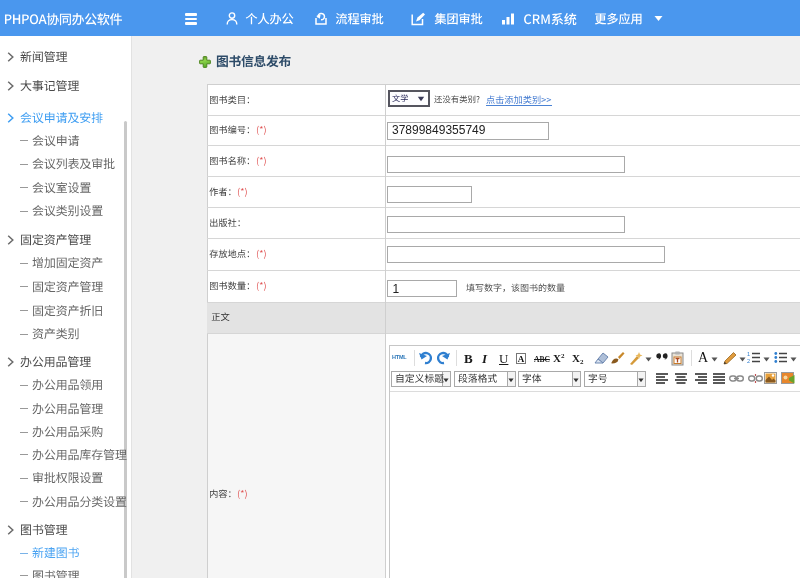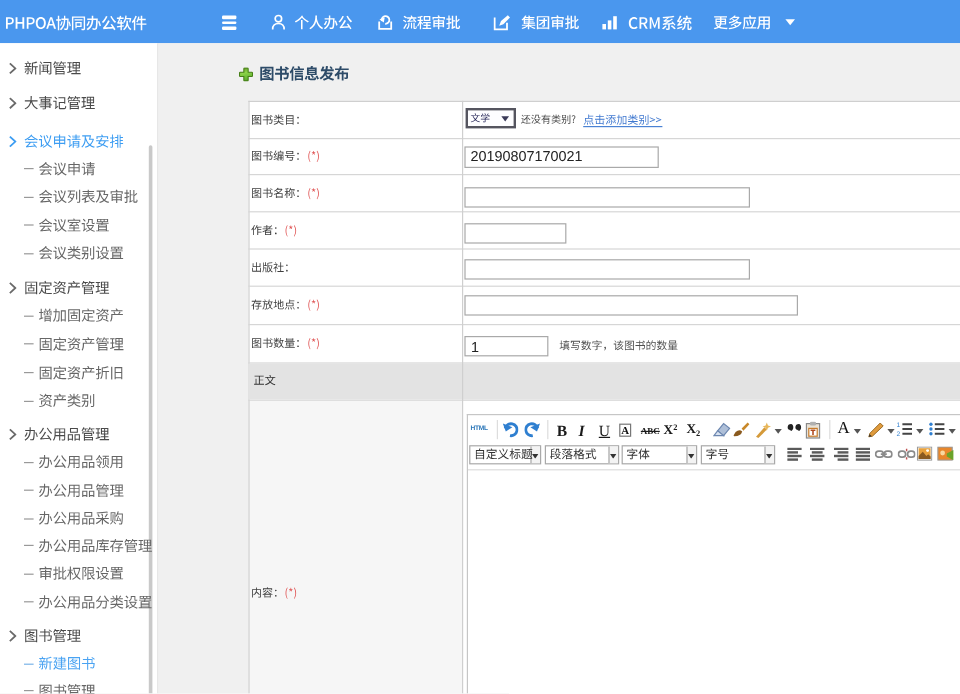--- a/index.html
+++ b/index.html
@@ -230,21 +230,21 @@
     <path d="M0.8 0.8 L7.2 0.8 L4 5.2 Z" fill="#3a3a58"></path>
   </svg>
 <svg style="position:absolute;left:433.5px;top:94.424px;" width="48" height="11" viewBox="0 -8.4 48 10.9">
     <path d="M5.7 -4.1C6.3 -3.5 7.1 -2.6 7.5 -2.2L8.0 -2.6C7.6 -3.1 6.7 -3.9 6.1 -4.5ZM0.7 -6.6C1.2 -6.1 1.7 -5.5 2.0 -5.1L2.5 -5.5C2.2 -5.9 1.6 -6.5 1.2 -6.9ZM2.7 -6.5V-5.9H5.3C4.6 -4.5 3.6 -3.4 2.4 -2.6C2.5 -2.5 2.7 -2.3 2.8 -2.1C3.6 -2.6 4.3 -3.3 4.8 -4.0V-0.6H5.5V-4.9C5.7 -5.2 5.8 -5.5 6.0 -5.9H7.8V-6.5ZM2.1 -4.2H0.4V-3.6H1.5V-1.0C1.1 -0.8 0.7 -0.4 0.2 0.1L0.7 0.7C1.1 0.1 1.5 -0.4 1.7 -0.4C1.9 -0.4 2.2 -0.1 2.6 0.1C3.2 0.5 3.9 0.6 5.0 0.6C5.8 0.6 7.4 0.5 8.0 0.5C8.0 0.3 8.1 -0.0 8.2 -0.2C7.3 -0.1 6.0 -0.1 5.0 -0.1C4.0 -0.1 3.3 -0.1 2.7 -0.5C2.4 -0.7 2.2 -0.8 2.1 -0.9Z M9.1 -6.5C9.6 -6.2 10.3 -5.8 10.6 -5.5L11.0 -6.0C10.6 -6.3 10.0 -6.7 9.5 -6.9ZM8.7 -4.2C9.2 -4.0 9.9 -3.6 10.2 -3.3L10.6 -3.8C10.2 -4.1 9.6 -4.4 9.0 -4.7ZM9.0 0.1 9.5 0.5C9.9 -0.2 10.5 -1.3 10.9 -2.2L10.5 -2.6C10.0 -1.6 9.4 -0.5 9.0 0.1ZM12.1 -6.8V-5.8C12.1 -5.2 12.0 -4.5 10.8 -3.9C11.0 -3.8 11.2 -3.6 11.3 -3.5C12.5 -4.1 12.8 -5.0 12.8 -5.8V-6.2H14.4V-4.9C14.4 -4.2 14.5 -4.0 15.2 -4.0C15.3 -4.0 15.8 -4.0 15.9 -4.0C16.1 -4.0 16.3 -4.0 16.4 -4.0C16.4 -4.2 16.4 -4.4 16.4 -4.6C16.3 -4.6 16.1 -4.6 15.9 -4.6C15.8 -4.6 15.3 -4.6 15.2 -4.6C15.1 -4.6 15.0 -4.7 15.0 -4.9V-6.8ZM15.0 -2.8C14.7 -2.1 14.2 -1.6 13.6 -1.2C13.0 -1.6 12.6 -2.1 12.3 -2.8ZM11.3 -3.3V-2.8H11.8L11.6 -2.7C12.0 -1.9 12.5 -1.3 13.1 -0.8C12.3 -0.4 11.5 -0.1 10.6 0.1C10.8 0.2 10.9 0.5 11.0 0.7C11.9 0.4 12.8 0.1 13.6 -0.4C14.3 0.1 15.1 0.5 16.1 0.7C16.2 0.5 16.4 0.2 16.5 0.1C15.6 -0.1 14.8 -0.4 14.1 -0.8C14.9 -1.4 15.5 -2.2 15.9 -3.2L15.4 -3.4L15.3 -3.3Z M20.1 -7.1C20.0 -6.7 19.9 -6.3 19.7 -6.0H17.3V-5.4H19.5C18.9 -4.3 18.1 -3.2 17.1 -2.6C17.3 -2.4 17.5 -2.2 17.5 -2.1C18.1 -2.4 18.5 -2.9 18.9 -3.4V0.7H19.6V-1.0H23.1V-0.1C23.1 0.0 23.0 0.1 22.9 0.1C22.7 0.1 22.2 0.1 21.7 0.0C21.8 0.2 21.8 0.5 21.9 0.6C22.6 0.6 23.1 0.6 23.3 0.6C23.6 0.4 23.7 0.3 23.7 -0.1V-4.4H19.6C19.8 -4.7 20.0 -5.0 20.1 -5.4H24.7V-6.0H20.4C20.5 -6.3 20.6 -6.6 20.7 -6.9ZM19.6 -2.4H23.1V-1.5H19.6ZM19.6 -3.0V-3.8H23.1V-3.0Z M31.5 -6.9C31.3 -6.6 30.9 -6.0 30.6 -5.7L31.1 -5.5C31.4 -5.8 31.8 -6.3 32.1 -6.7ZM26.7 -6.6C27.1 -6.3 27.5 -5.8 27.6 -5.5L28.2 -5.7C28.0 -6.1 27.6 -6.5 27.2 -6.9ZM29.1 -7.0V-5.4H25.8V-4.8H28.6C27.9 -4.1 26.8 -3.5 25.6 -3.3C25.8 -3.2 26.0 -2.9 26.0 -2.8C27.2 -3.1 28.3 -3.8 29.1 -4.6V-3.2H29.7V-4.4C30.8 -3.9 32.0 -3.2 32.7 -2.8L33.0 -3.3C32.3 -3.7 31.1 -4.3 30.1 -4.8H33.0V-5.4H29.7V-7.0ZM29.1 -3.0C29.0 -2.7 29.0 -2.4 28.9 -2.1H25.8V-1.5H28.7C28.3 -0.7 27.4 -0.2 25.6 0.1C25.7 0.2 25.9 0.5 25.9 0.7C28.0 0.3 28.9 -0.4 29.4 -1.4C30.0 -0.3 31.2 0.4 32.9 0.7C33.0 0.5 33.1 0.2 33.3 0.1C31.8 -0.1 30.6 -0.6 30.0 -1.5H33.1V-2.1H29.6C29.7 -2.4 29.7 -2.7 29.8 -3.0Z M38.9 -6.0V-1.4H39.5V-6.0ZM40.6 -6.9V-0.2C40.6 0.0 40.6 0.0 40.4 0.1C40.3 0.1 39.8 0.1 39.2 0.0C39.3 0.2 39.4 0.5 39.4 0.7C40.2 0.7 40.6 0.7 40.9 0.6C41.2 0.5 41.3 0.3 41.3 -0.2V-6.9ZM35.0 -6.1H37.1V-4.5H35.0ZM34.4 -6.7V-3.9H37.7V-6.7ZM35.6 -3.7 35.5 -3.0H34.1V-2.4H35.5C35.3 -1.2 34.9 -0.3 33.9 0.2C34.0 0.3 34.2 0.6 34.3 0.7C35.5 0.0 35.9 -1.1 36.1 -2.4H37.2C37.2 -0.8 37.1 -0.2 36.9 -0.1C36.9 0.0 36.8 0.0 36.7 0.0C36.5 0.0 36.2 0.0 35.9 -0.0C36.0 0.2 36.0 0.4 36.0 0.6C36.4 0.6 36.8 0.6 37.0 0.6C37.2 0.6 37.3 0.5 37.5 0.3C37.7 0.1 37.8 -0.7 37.9 -2.7C37.9 -2.8 37.9 -3.0 37.9 -3.0H36.1L36.2 -3.7Z M43.5 -1.9H44.2C44.0 -3.2 45.5 -3.7 45.5 -4.9C45.5 -5.8 44.9 -6.4 44.0 -6.4C43.3 -6.4 42.7 -6.1 42.4 -5.6L42.8 -5.2C43.1 -5.6 43.5 -5.8 43.9 -5.8C44.5 -5.8 44.8 -5.4 44.8 -4.9C44.8 -3.9 43.3 -3.3 43.5 -1.9ZM43.9 0.1C44.2 0.1 44.4 -0.1 44.4 -0.5C44.4 -0.8 44.2 -1.1 43.9 -1.1C43.5 -1.1 43.3 -0.8 43.3 -0.5C43.3 -0.1 43.5 0.1 43.9 0.1Z" fill="#4a4a4a"></path>
   </svg>
 <svg style="position:absolute;left:486px;top:93.912px;" width="67" height="12" viewBox="0 -9.2 67 12.0">
     <path d="M2.2 -4.3H7.0V-2.6H2.2ZM3.1 -1.2C3.2 -0.6 3.3 0.2 3.3 0.7L4.0 0.6C4.0 0.1 3.9 -0.6 3.8 -1.2ZM5.0 -1.2C5.3 -0.6 5.6 0.2 5.7 0.6L6.3 0.5C6.2 0.0 5.9 -0.7 5.7 -1.3ZM6.9 -1.2C7.4 -0.7 7.9 0.2 8.1 0.7L8.7 0.4C8.5 -0.1 8.0 -0.9 7.5 -1.5ZM1.6 -1.4C1.3 -0.7 0.9 0.0 0.4 0.4L1.0 0.7C1.5 0.2 2.0 -0.5 2.3 -1.3ZM1.5 -4.9V-2.0H7.7V-4.9H4.9V-6.1H8.4V-6.8H4.9V-7.7H4.2V-4.9Z M10.6 -2.8V0.2H16.3V0.7H17.0V-2.8H16.3V-0.5H14.2V-3.5H17.8V-4.2H14.2V-5.6H17.2V-6.3H14.2V-7.7H13.5V-6.3H10.5V-5.6H13.5V-4.2H9.8V-3.5H13.5V-0.5H11.3V-2.8Z M22.1 -2.7C21.9 -2.0 21.5 -1.2 21.0 -0.7L21.5 -0.3C22.1 -0.8 22.5 -1.7 22.7 -2.4ZM24.3 -2.3C24.6 -1.7 24.8 -0.9 24.9 -0.4L25.5 -0.6C25.4 -1.1 25.1 -1.9 24.8 -2.5ZM25.4 -2.6C26.0 -1.9 26.5 -0.9 26.7 -0.3L27.3 -0.6C27.1 -1.2 26.5 -2.1 26.0 -2.8ZM23.3 -3.7V-0.0C23.3 0.1 23.3 0.1 23.1 0.1C23.0 0.1 22.6 0.1 22.2 0.1C22.2 0.3 22.3 0.6 22.4 0.7C23.0 0.7 23.4 0.7 23.6 0.6C23.9 0.5 23.9 0.3 23.9 -0.0V-3.7ZM19.2 -7.1C19.7 -6.9 20.4 -6.4 20.7 -6.1L21.1 -6.7C20.8 -7.0 20.1 -7.4 19.6 -7.6ZM18.7 -4.7C19.3 -4.4 20.0 -4.0 20.3 -3.7L20.7 -4.3C20.4 -4.6 19.7 -4.9 19.1 -5.2ZM19.0 0.2 19.6 0.6C20.0 -0.2 20.4 -1.3 20.8 -2.2L20.2 -2.6C19.8 -1.6 19.3 -0.5 19.0 0.2ZM21.4 -7.2V-6.6H23.4C23.3 -6.1 23.2 -5.7 23.0 -5.3H21.0V-4.7H22.7C22.2 -3.9 21.6 -3.3 20.7 -2.9C20.9 -2.7 21.1 -2.5 21.2 -2.3C22.2 -2.9 22.9 -3.7 23.5 -4.7H24.6C25.1 -3.8 26.0 -2.9 26.9 -2.5C27.0 -2.6 27.2 -2.9 27.3 -3.0C26.6 -3.3 25.8 -4.0 25.3 -4.7H27.2V-5.3H23.8C23.9 -5.7 24.1 -6.1 24.2 -6.6H26.9V-7.2Z M32.9 -6.6V0.6H33.5V-0.1H35.3V0.5H36.0V-6.6ZM33.5 -0.7V-5.9H35.3V-0.7ZM29.4 -7.6 29.4 -6.0H28.1V-5.3H29.4C29.3 -3.0 29.0 -0.9 27.9 0.3C28.0 0.4 28.3 0.6 28.4 0.7C29.6 -0.6 30.0 -2.8 30.0 -5.3H31.4C31.4 -1.8 31.3 -0.5 31.1 -0.2C31.0 -0.1 30.9 -0.1 30.8 -0.1C30.6 -0.1 30.2 -0.1 29.8 -0.1C29.9 0.1 30.0 0.4 30.0 0.6C30.4 0.6 30.8 0.6 31.1 0.6C31.3 0.5 31.5 0.4 31.7 0.2C32.0 -0.2 32.0 -1.5 32.1 -5.6C32.1 -5.7 32.1 -6.0 32.1 -6.0H30.1L30.1 -7.6Z M43.7 -7.6C43.4 -7.2 43.0 -6.6 42.7 -6.3L43.3 -6.0C43.6 -6.4 44.0 -6.9 44.4 -7.3ZM38.5 -7.3C38.9 -6.9 39.3 -6.3 39.4 -6.0L40.1 -6.3C39.9 -6.6 39.4 -7.2 39.0 -7.5ZM41.0 -7.7V-5.9H37.5V-5.3H40.5C39.7 -4.5 38.5 -3.9 37.3 -3.6C37.4 -3.5 37.6 -3.2 37.7 -3.0C39.0 -3.4 40.2 -4.1 41.0 -5.0V-3.5H41.7V-4.9C42.9 -4.3 44.3 -3.5 45.0 -3.1L45.3 -3.6C44.6 -4.1 43.3 -4.7 42.2 -5.3H45.4V-5.9H41.7V-7.7ZM41.1 -3.3C41.0 -2.9 41.0 -2.6 40.9 -2.3H37.4V-1.6H40.6C40.2 -0.8 39.2 -0.2 37.2 0.1C37.4 0.3 37.5 0.6 37.6 0.7C39.9 0.3 40.9 -0.4 41.4 -1.6C42.1 -0.3 43.4 0.5 45.2 0.7C45.3 0.5 45.5 0.2 45.7 0.1C44.0 -0.1 42.8 -0.7 42.1 -1.6H45.4V-2.3H41.6C41.7 -2.6 41.7 -2.9 41.8 -3.3Z M51.8 -6.6V-1.5H52.4V-6.6ZM53.7 -7.6V-0.2C53.7 0.0 53.7 0.0 53.5 0.1C53.3 0.1 52.8 0.1 52.2 0.0C52.3 0.2 52.4 0.6 52.4 0.7C53.2 0.7 53.7 0.7 54.0 0.6C54.3 0.5 54.4 0.3 54.4 -0.2V-7.6ZM47.5 -6.7H49.9V-4.9H47.5ZM46.9 -7.3V-4.3H50.5V-7.3ZM48.2 -4.1 48.1 -3.3H46.5V-2.6H48.1C47.9 -1.4 47.5 -0.3 46.3 0.3C46.5 0.4 46.7 0.6 46.7 0.8C48.1 0.0 48.5 -1.1 48.7 -2.6H50.0C49.9 -0.9 49.8 -0.2 49.7 -0.1C49.6 0.0 49.5 0.0 49.4 0.0C49.2 0.0 48.9 0.0 48.5 -0.0C48.6 0.2 48.6 0.4 48.7 0.6C49.1 0.7 49.5 0.7 49.7 0.6C49.9 0.6 50.1 0.6 50.2 0.4C50.5 0.1 50.6 -0.7 50.7 -3.0C50.7 -3.1 50.7 -3.3 50.7 -3.3H48.8L48.8 -4.1Z M55.5 -1.3 60.0 -3.1V-3.7L55.5 -5.5V-4.8L57.7 -3.9L59.1 -3.4V-3.4L57.7 -2.9L55.5 -2.1Z M60.7 -1.3 65.1 -3.1V-3.7L60.7 -5.5V-4.8L62.8 -3.9L64.2 -3.4V-3.4L62.8 -2.9L60.7 -2.1Z" fill="#3e77cf"></path>
   </svg>
 <div style="position:absolute;left:486px;top:104.8px;width:66px;height:1px;background:#4a82d4;"></div>
 <div style="position:absolute;left:387px;top:121.5px;width:162px;height:18px;border:1px solid #a9a9a9;background:#fff;box-sizing:border-box;"></div>
-<div style="position:absolute;left:392px;top:123px;font:12px 'Liberation Sans',sans-serif;color:#222;">20190807170021</div>
+<div style="position:absolute;left:392px;top:123px;font:12px 'Liberation Sans',sans-serif;color:#222;">37899849355749</div>
 <div style="position:absolute;left:387px;top:156px;width:238px;height:16.5px;border:1px solid #a9a9a9;background:#fff;box-sizing:border-box;"></div>
 <div style="position:absolute;left:387px;top:186px;width:84.5px;height:16.5px;border:1px solid #a9a9a9;background:#fff;box-sizing:border-box;"></div>
 <div style="position:absolute;left:387px;top:216px;width:238px;height:16.5px;border:1px solid #a9a9a9;background:#fff;box-sizing:border-box;"></div>
 <div style="position:absolute;left:387px;top:246px;width:278px;height:17px;border:1px solid #a9a9a9;background:#fff;box-sizing:border-box;"></div>
 <div style="position:absolute;left:387px;top:279.5px;width:70px;height:17px;border:1px solid #a9a9a9;background:#fff;box-sizing:border-box;"></div>
 <div style="position:absolute;left:392.5px;top:281.5px;font:12px 'Liberation Sans',sans-serif;color:#222;">1</div>
 <svg style="position:absolute;left:466px;top:282.24px;" width="101" height="12" viewBox="0 -9.0 101 11.7">
     <path d="M6.3 -0.5C6.9 -0.2 7.7 0.4 8.1 0.7L8.5 0.3C8.1 -0.1 7.3 -0.6 6.7 -1.0ZM4.8 -1.0C4.4 -0.5 3.5 -0.1 2.9 0.3C3.0 0.4 3.2 0.6 3.3 0.7C4.0 0.4 4.8 -0.1 5.4 -0.6ZM5.5 -7.6C5.5 -7.3 5.4 -7.0 5.4 -6.7H3.4V-6.2H5.3L5.2 -5.6H3.8V-1.6H3.0V-1.0H8.6V-1.6H7.8V-5.6H5.8L5.9 -6.2H8.4V-6.7H6.0L6.2 -7.5ZM4.4 -1.6V-2.2H7.2V-1.6ZM4.4 -4.1H7.2V-3.6H4.4ZM4.4 -4.5V-5.1H7.2V-4.5ZM4.4 -3.1H7.2V-2.6H4.4ZM0.3 -1.2 0.5 -0.5C1.3 -0.8 2.2 -1.2 3.1 -1.6L3.0 -2.2L2.0 -1.8V-4.8H3.1V-5.4H2.0V-7.5H1.4V-5.4H0.4V-4.8H1.4V-1.6C1.0 -1.4 0.6 -1.3 0.3 -1.2Z M9.7 -7.1V-5.3H10.4V-6.4H16.6V-5.3H17.3V-7.1ZM9.8 -1.9V-1.3H14.9V-1.9ZM11.7 -6.3C11.5 -5.2 11.2 -3.7 10.9 -2.9H15.7C15.5 -1.1 15.3 -0.3 15.1 -0.1C15.0 -0.0 14.9 0.0 14.7 0.0C14.4 0.0 13.8 -0.0 13.2 -0.1C13.3 0.1 13.4 0.4 13.4 0.6C14.0 0.6 14.6 0.6 14.9 0.6C15.2 0.6 15.4 0.5 15.6 0.3C16.0 -0.0 16.2 -0.9 16.4 -3.2C16.4 -3.3 16.4 -3.5 16.4 -3.5H11.8L12.1 -4.6H16.2V-5.2H12.2L12.4 -6.2Z M22.0 -7.4C21.8 -7.0 21.5 -6.5 21.3 -6.2L21.8 -6.0C22.0 -6.3 22.3 -6.7 22.6 -7.1ZM18.8 -7.1C19.0 -6.8 19.3 -6.3 19.4 -5.9L19.9 -6.2C19.8 -6.5 19.5 -7.0 19.3 -7.3ZM21.7 -2.3C21.5 -1.9 21.2 -1.5 20.9 -1.1C20.5 -1.3 20.2 -1.5 19.8 -1.6C20.0 -1.8 20.1 -2.1 20.2 -2.3ZM19.0 -1.4C19.4 -1.2 19.9 -1.0 20.4 -0.7C19.8 -0.3 19.1 -0.0 18.4 0.1C18.5 0.3 18.6 0.5 18.7 0.6C19.5 0.4 20.3 0.1 20.9 -0.4C21.2 -0.3 21.5 -0.1 21.7 0.1L22.1 -0.4C21.9 -0.5 21.7 -0.7 21.4 -0.9C21.9 -1.4 22.2 -2.0 22.5 -2.8L22.1 -2.9L22.0 -2.9H20.5L20.7 -3.4L20.1 -3.5C20.0 -3.3 19.9 -3.1 19.9 -2.9H18.6V-2.3H19.6C19.4 -2.0 19.2 -1.6 19.0 -1.4ZM20.3 -7.6V-5.9H18.4V-5.3H20.1C19.7 -4.7 19.0 -4.2 18.4 -3.9C18.5 -3.8 18.6 -3.6 18.7 -3.4C19.3 -3.7 19.9 -4.2 20.3 -4.7V-3.6H20.9V-4.9C21.4 -4.5 21.9 -4.1 22.1 -3.9L22.5 -4.4C22.3 -4.6 21.5 -5.1 21.1 -5.3H22.8V-5.9H20.9V-7.6ZM23.7 -7.5C23.4 -5.9 23.0 -4.4 22.3 -3.4C22.5 -3.4 22.7 -3.1 22.8 -3.0C23.1 -3.4 23.3 -3.8 23.5 -4.2C23.7 -3.3 23.9 -2.5 24.2 -1.8C23.7 -0.9 23.0 -0.3 22.1 0.2C22.2 0.3 22.4 0.6 22.4 0.7C23.4 0.3 24.0 -0.4 24.6 -1.2C25.0 -0.4 25.6 0.2 26.3 0.6C26.4 0.5 26.6 0.2 26.7 0.1C26.0 -0.3 25.4 -1.0 24.9 -1.8C25.4 -2.7 25.7 -3.8 25.9 -5.2H26.5V-5.8H24.0C24.1 -6.3 24.2 -6.8 24.3 -7.4ZM25.3 -5.2C25.1 -4.1 24.9 -3.2 24.6 -2.5C24.3 -3.3 24.0 -4.2 23.8 -5.2Z M31.1 -3.3V-2.7H27.6V-2.1H31.1V-0.1C31.1 0.0 31.1 0.0 30.9 0.1C30.8 0.1 30.2 0.1 29.6 0.0C29.7 0.2 29.8 0.5 29.9 0.7C30.6 0.7 31.1 0.7 31.4 0.6C31.8 0.5 31.9 0.3 31.9 -0.1V-2.1H35.4V-2.7H31.9V-3.0C32.6 -3.5 33.5 -4.1 34.0 -4.6L33.6 -5.0L33.4 -5.0H29.1V-4.3H32.7C32.3 -3.9 31.7 -3.5 31.1 -3.3ZM30.8 -7.4C31.0 -7.2 31.2 -6.9 31.3 -6.6H27.7V-4.8H28.4V-6.0H34.6V-4.8H35.3V-6.6H32.1C31.9 -6.9 31.7 -7.3 31.5 -7.6Z M37.4 1.0C38.4 0.6 39.0 -0.1 39.0 -1.1C39.0 -1.7 38.7 -2.1 38.2 -2.1C37.8 -2.1 37.5 -1.9 37.5 -1.5C37.5 -1.0 37.8 -0.8 38.2 -0.8L38.3 -0.8C38.3 -0.2 37.9 0.2 37.2 0.5Z M46.0 -7.1C46.5 -6.6 47.0 -5.9 47.3 -5.5L47.8 -6.0C47.5 -6.4 47.0 -7.0 46.5 -7.5ZM45.4 -4.8V-4.1H46.8V-0.8C46.8 -0.3 46.6 -0.0 46.4 0.1C46.5 0.2 46.7 0.5 46.8 0.6C46.9 0.4 47.1 0.3 48.5 -0.8C48.5 -0.9 48.4 -1.2 48.3 -1.3L47.5 -0.7V-4.8ZM50.3 -7.4C50.5 -7.1 50.7 -6.7 50.8 -6.4H48.2V-5.8H50.2C49.8 -5.2 49.3 -4.5 49.1 -4.3C48.9 -4.1 48.6 -4.0 48.4 -4.0C48.5 -3.8 48.6 -3.5 48.7 -3.3C48.8 -3.4 49.1 -3.5 50.9 -3.6C50.2 -2.8 49.3 -2.2 48.3 -1.8C48.4 -1.6 48.6 -1.4 48.7 -1.2C50.4 -2.0 51.8 -3.3 52.7 -4.8L52.0 -5.0C51.9 -4.7 51.7 -4.5 51.5 -4.2L49.8 -4.1C50.1 -4.6 50.6 -5.2 51.0 -5.8H53.5V-6.4H51.5C51.4 -6.7 51.2 -7.2 51.0 -7.6ZM52.7 -3.4C51.9 -1.9 50.0 -0.5 47.9 0.2C48.0 0.3 48.2 0.6 48.3 0.8C49.4 0.4 50.4 -0.2 51.3 -0.9C51.9 -0.4 52.6 0.2 53.0 0.6L53.5 0.2C53.1 -0.2 52.4 -0.8 51.8 -1.3C52.4 -1.8 53.0 -2.5 53.4 -3.2Z M57.4 -2.5C58.1 -2.4 59.0 -2.0 59.5 -1.8L59.8 -2.2C59.3 -2.5 58.4 -2.8 57.7 -2.9ZM56.5 -1.4C57.7 -1.2 59.3 -0.9 60.1 -0.5L60.4 -1.1C59.6 -1.3 58.0 -1.7 56.8 -1.8ZM54.8 -7.2V0.7H55.4V0.3H61.6V0.7H62.3V-7.2ZM55.4 -0.3V-6.6H61.6V-0.3ZM57.7 -6.4C57.3 -5.6 56.5 -4.9 55.7 -4.5C55.9 -4.4 56.1 -4.2 56.2 -4.1C56.5 -4.2 56.8 -4.5 57.0 -4.7C57.3 -4.4 57.6 -4.1 58.0 -3.9C57.2 -3.5 56.4 -3.3 55.6 -3.1C55.7 -3.0 55.8 -2.7 55.9 -2.6C56.8 -2.8 57.7 -3.1 58.6 -3.6C59.3 -3.2 60.2 -2.9 61.0 -2.7C61.1 -2.8 61.3 -3.1 61.4 -3.2C60.6 -3.3 59.8 -3.6 59.1 -3.9C59.8 -4.3 60.4 -4.8 60.7 -5.5L60.4 -5.7L60.3 -5.7H57.9C58.1 -5.8 58.2 -6.0 58.3 -6.2ZM57.4 -5.1 57.5 -5.1H59.8C59.5 -4.8 59.0 -4.5 58.6 -4.2C58.1 -4.4 57.7 -4.7 57.4 -5.1Z M69.5 -6.8C70.0 -6.5 70.8 -5.9 71.1 -5.6L71.6 -6.1C71.2 -6.4 70.4 -6.9 69.9 -7.3ZM64.1 -6.0V-5.3H66.8V-3.6H63.5V-2.9H66.8V0.7H67.4V-2.9H70.8C70.7 -1.6 70.6 -1.0 70.4 -0.9C70.3 -0.8 70.2 -0.8 70.0 -0.8C69.8 -0.8 69.2 -0.8 68.6 -0.8C68.8 -0.7 68.8 -0.4 68.9 -0.2C69.4 -0.2 70.0 -0.2 70.2 -0.2C70.6 -0.2 70.8 -0.3 70.9 -0.4C71.2 -0.7 71.4 -1.4 71.5 -3.2C71.5 -3.3 71.5 -3.6 71.5 -3.6H70.2V-6.0H67.4V-7.5H66.8V-6.0ZM67.4 -3.6V-5.3H69.5V-3.6Z M77.0 -3.8C77.5 -3.1 78.1 -2.2 78.3 -1.7L78.9 -2.1C78.6 -2.6 78.0 -3.5 77.5 -4.1ZM74.2 -7.6C74.1 -7.1 73.9 -6.6 73.8 -6.1H72.8V0.5H73.4V-0.2H75.9V-6.1H74.4C74.6 -6.5 74.7 -7.0 74.9 -7.5ZM73.4 -5.5H75.3V-3.6H73.4ZM73.4 -0.8V-3.0H75.3V-0.8ZM77.4 -7.6C77.1 -6.4 76.6 -5.1 76.0 -4.3C76.1 -4.2 76.4 -4.0 76.6 -3.9C76.9 -4.4 77.1 -4.9 77.4 -5.5H79.7C79.6 -1.9 79.5 -0.5 79.2 -0.2C79.1 -0.1 79.0 -0.1 78.8 -0.1C78.6 -0.1 78.0 -0.1 77.4 -0.1C77.6 0.1 77.6 0.3 77.7 0.5C78.2 0.6 78.7 0.6 79.0 0.5C79.3 0.5 79.5 0.4 79.7 0.2C80.1 -0.3 80.2 -1.7 80.4 -5.8C80.4 -5.9 80.4 -6.1 80.4 -6.1H77.6C77.8 -6.6 77.9 -7.0 78.0 -7.5Z M85.0 -7.4C84.8 -7.0 84.5 -6.5 84.3 -6.2L84.8 -6.0C85.0 -6.3 85.3 -6.7 85.6 -7.1ZM81.8 -7.1C82.0 -6.8 82.3 -6.3 82.3 -5.9L82.9 -6.2C82.8 -6.5 82.5 -7.0 82.3 -7.3ZM84.7 -2.3C84.5 -1.9 84.2 -1.5 83.9 -1.1C83.5 -1.3 83.2 -1.5 82.8 -1.6C83.0 -1.8 83.1 -2.1 83.2 -2.3ZM82.0 -1.4C82.4 -1.2 82.9 -1.0 83.4 -0.7C82.8 -0.3 82.1 -0.0 81.4 0.1C81.5 0.3 81.6 0.5 81.7 0.6C82.5 0.4 83.3 0.1 83.9 -0.4C84.2 -0.3 84.5 -0.1 84.7 0.1L85.1 -0.4C84.9 -0.5 84.7 -0.7 84.4 -0.9C84.9 -1.4 85.2 -2.0 85.5 -2.8L85.1 -2.9L85.0 -2.9H83.5L83.7 -3.4L83.1 -3.5C83.0 -3.3 82.9 -3.1 82.9 -2.9H81.6V-2.3H82.6C82.4 -2.0 82.2 -1.6 82.0 -1.4ZM83.3 -7.6V-5.9H81.5V-5.3H83.1C82.7 -4.7 82.0 -4.2 81.4 -3.9C81.5 -3.8 81.6 -3.6 81.7 -3.4C82.3 -3.7 82.9 -4.2 83.3 -4.7V-3.6H83.9V-4.9C84.4 -4.5 84.9 -4.1 85.1 -3.9L85.5 -4.4C85.3 -4.6 84.5 -5.1 84.1 -5.3H85.8V-5.9H83.9V-7.6ZM86.7 -7.5C86.4 -5.9 86.0 -4.4 85.3 -3.4C85.5 -3.4 85.7 -3.1 85.8 -3.0C86.1 -3.4 86.3 -3.8 86.5 -4.2C86.7 -3.3 86.9 -2.5 87.2 -1.8C86.7 -0.9 86.0 -0.3 85.1 0.2C85.2 0.3 85.4 0.6 85.4 0.7C86.4 0.3 87.0 -0.4 87.6 -1.2C88.0 -0.4 88.6 0.2 89.3 0.6C89.4 0.5 89.6 0.2 89.7 0.1C89.0 -0.3 88.4 -1.0 87.9 -1.8C88.4 -2.7 88.7 -3.8 88.9 -5.2H89.5V-5.8H87.0C87.1 -6.3 87.2 -6.8 87.3 -7.4ZM88.3 -5.2C88.1 -4.1 87.9 -3.2 87.6 -2.5C87.3 -3.3 87.0 -4.2 86.8 -5.2Z M92.2 -6.0H96.7V-5.5H92.2ZM92.2 -6.9H96.7V-6.4H92.2ZM91.6 -7.3V-5.1H97.4V-7.3ZM90.5 -4.7V-4.2H98.5V-4.7ZM92.1 -2.5H94.2V-1.9H92.1ZM94.8 -2.5H97.0V-1.9H94.8ZM92.1 -3.4H94.2V-2.9H92.1ZM94.8 -3.4H97.0V-2.9H94.8ZM90.4 -0.0V0.5H98.6V-0.0H94.8V-0.5H97.9V-1.0H94.8V-1.5H97.7V-3.8H91.4V-1.5H94.2V-1.0H91.2V-0.5H94.2V-0.0Z" fill="#4f4f4f"></path>
   </svg>
 <div style="position:absolute;left:389px;top:345px;width:411px;height:1px;background:#c6c6c6;"></div>

